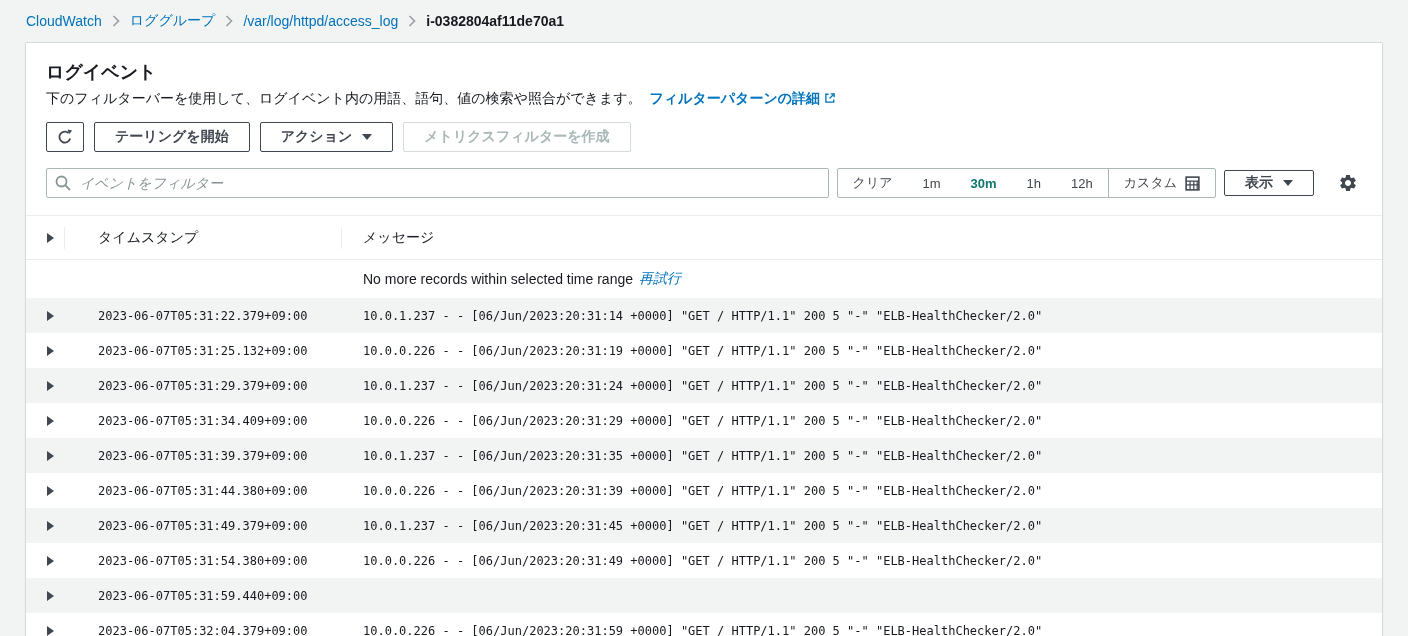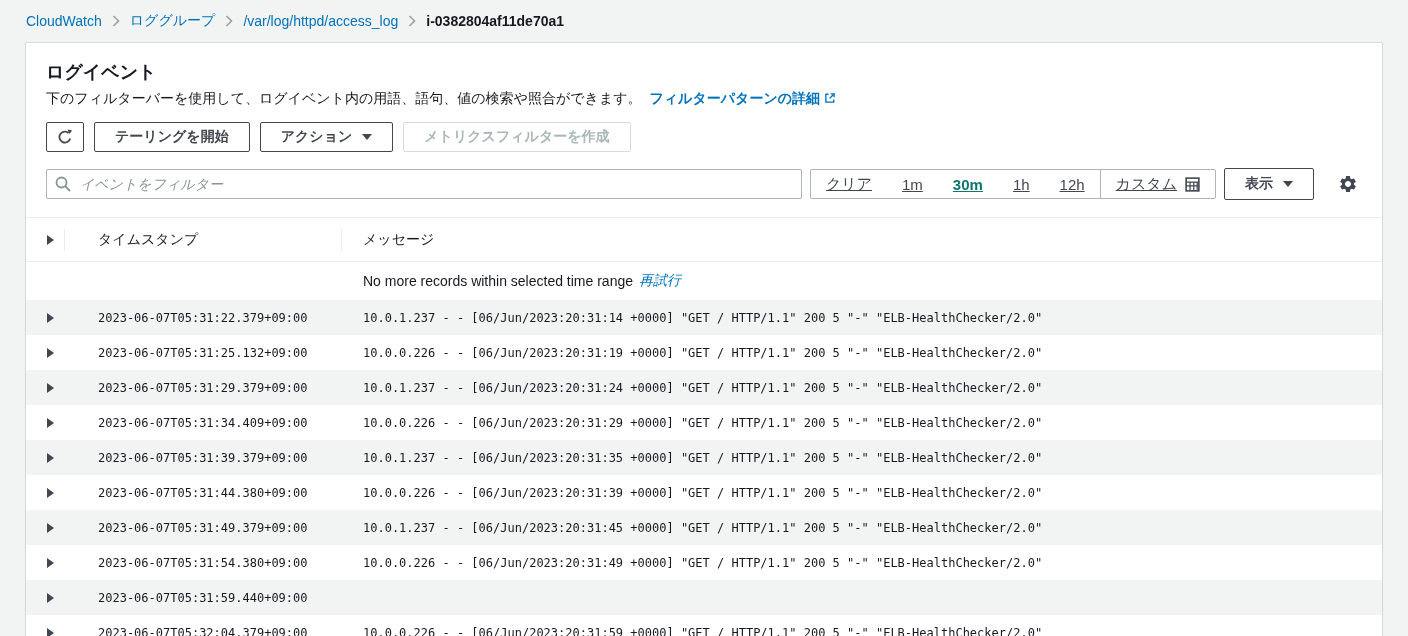--- a/index.html
+++ b/index.html
@@ -54,29 +54,28 @@
   }
   .search-box input::placeholder { color:#879596; font-style:italic; }
   .search-icon { position:absolute; left:9px; top:7px; width:16px; height:16px; color:#879596; }
 
   .time-box {
     display:flex; align-items:stretch; height:30px; background:#fff;
     border:1px solid #aab7b8; border-radius:2px; margin-right:8px;
   }
   .time-item {
     display:flex; align-items:center; gap:8px; padding:0 15px;
-    font-size:15px; color:#414750; background:transparent; border:none; cursor:pointer;
+    font-size:13px; color:#414750; background:transparent; border:none; cursor:pointer;
     font-family:"Liberation Sans", sans-serif;
-    text-decoration:underline;
   }
   .time-item.selected { color:#0f766e; font-weight:700; }
   .time-vsep { width:1px; background:#aab7b8; }
   .cal-icon { width:15px; height:15px; color:#414750; }
 
-  .display-btn { height:32px; }
+  .display-btn { height:26px; }
   .gear-btn { background:none; border:none; padding:0; margin-left:24px; margin-right:4px; cursor:pointer; color:#414750; display:flex; align-items:center; }
   .gear-icon { width:20px; height:20px; }
 
   
   .hdivider { border-top:1px solid #eaeded; margin-top:17px; }
   .thead { display:flex; align-items:center; height:44px; border-bottom:1px solid #eaeded; font-size:14px; font-weight:400; color:#16191f; }
   .col-arrow { width:38px; flex:0 0 auto; display:flex; justify-content:center; padding-left:10px; }
   .head-vsep { width:1px; height:22px; background:#eaeded; flex:0 0 auto; }
   .col-ts-h { width:276px; flex:0 0 auto; padding-left:33px; }
   .col-msg-h { flex:1; padding-left:21px; }

